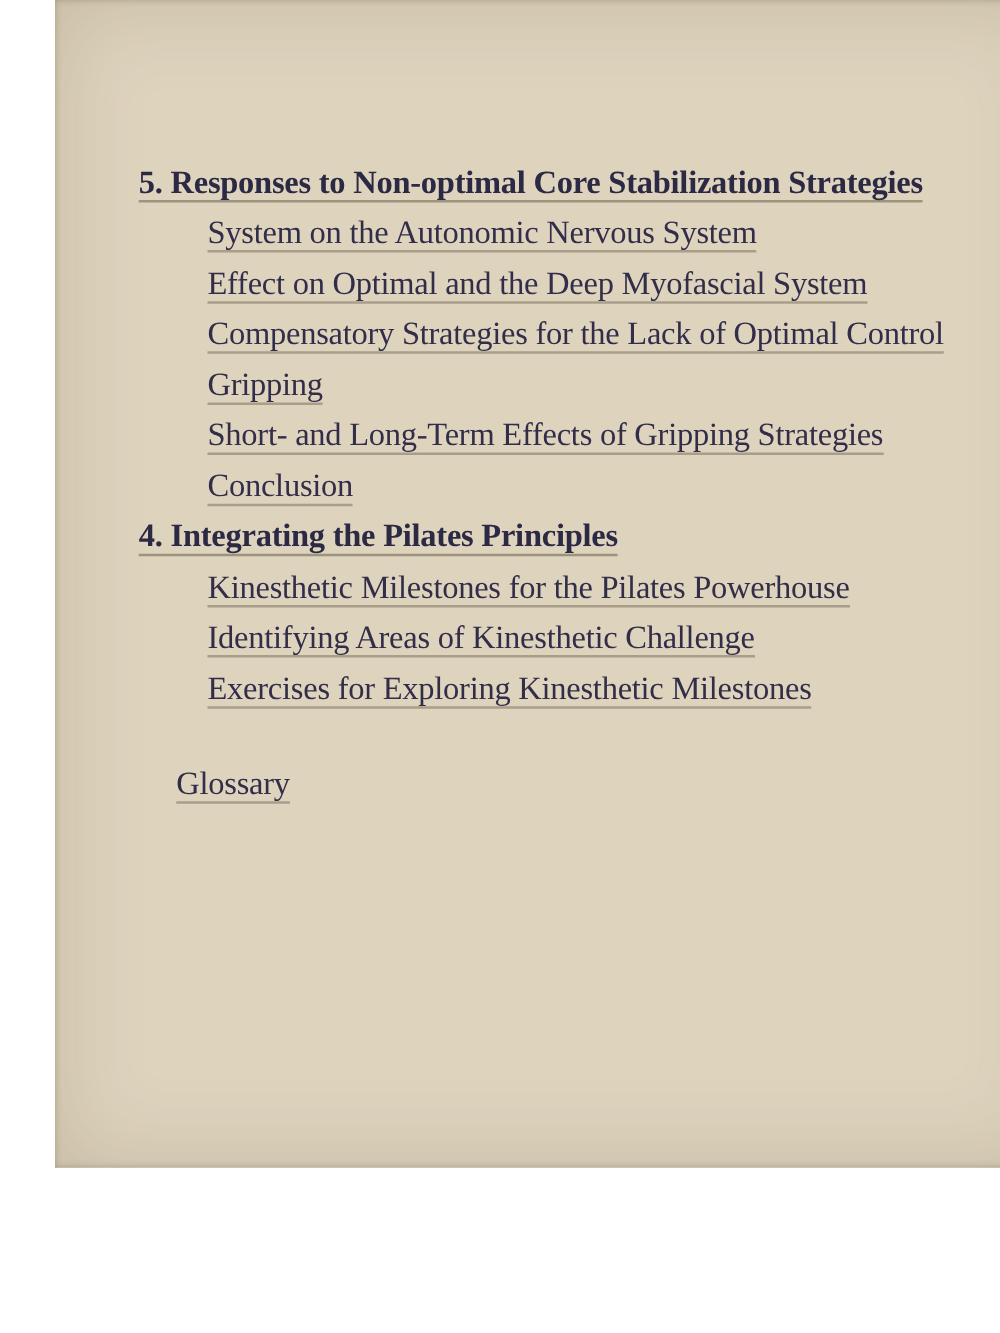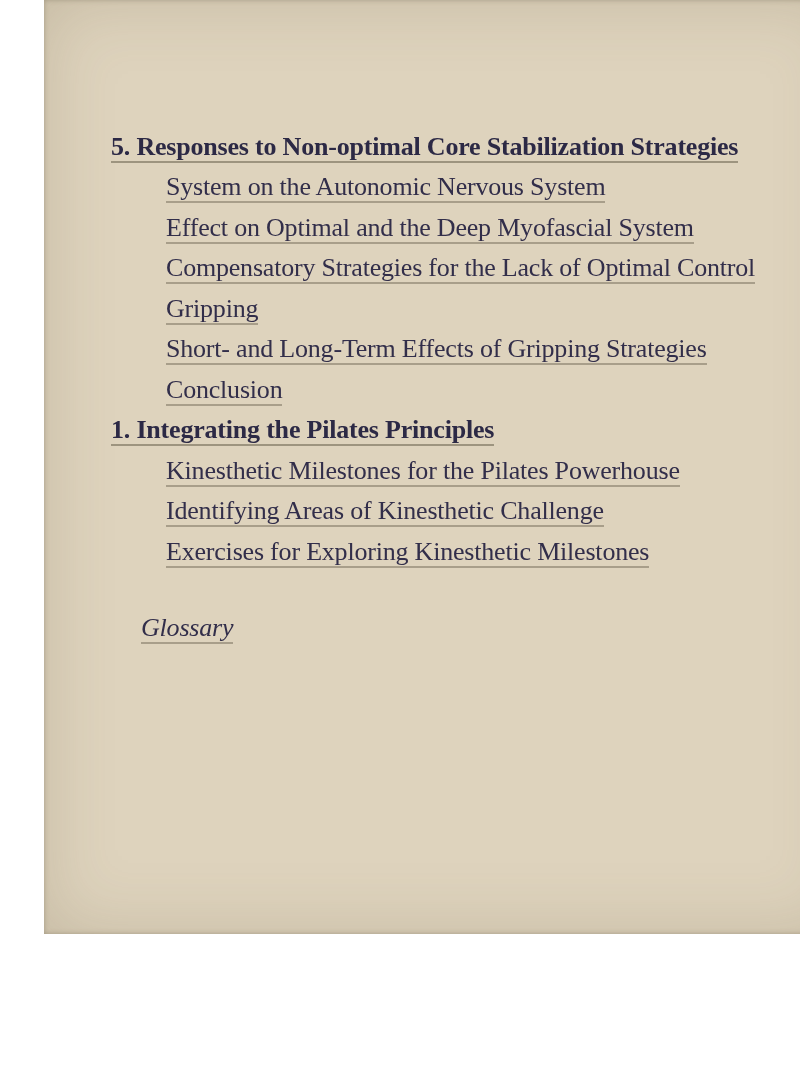--- a/index.html
+++ b/index.html
@@ -44,21 +44,20 @@
     padding-bottom: 1px;
     line-height: 1;
     cursor: pointer;
   }
   .chapter .link {
     font-weight: bold;
     color: #2c2945;
     border-bottom-color: #9d947f;
   }
   .back .link {
-    font-style: italic;
   }
 </style>
 </head>
 <body>
 
 <div class="page">
   <div class="toc">
 
     <div class="row chapter">
       <span class="link">5. Responses to Non-optimal Core Stabilization Strategies</span>
@@ -76,21 +75,21 @@
       <span class="link">Gripping</span>
     </div>
     <div class="row sub">
       <span class="link">Short- and Long-Term Effects of Gripping Strategies</span>
     </div>
     <div class="row sub">
       <span class="link">Conclusion</span>
     </div>
 
     <div class="row chapter">
-      <span class="link">1. Integrating the Pilates Principles</span>
+      <span class="link">4. Integrating the Pilates Principles</span>
     </div>
     <div class="row sub">
       <span class="link">Kinesthetic Milestones for the Pilates Powerhouse</span>
     </div>
     <div class="row sub">
       <span class="link">Identifying Areas of Kinesthetic Challenge</span>
     </div>
     <div class="row sub">
       <span class="link">Exercises for Exploring Kinesthetic Milestones</span>
     </div>

